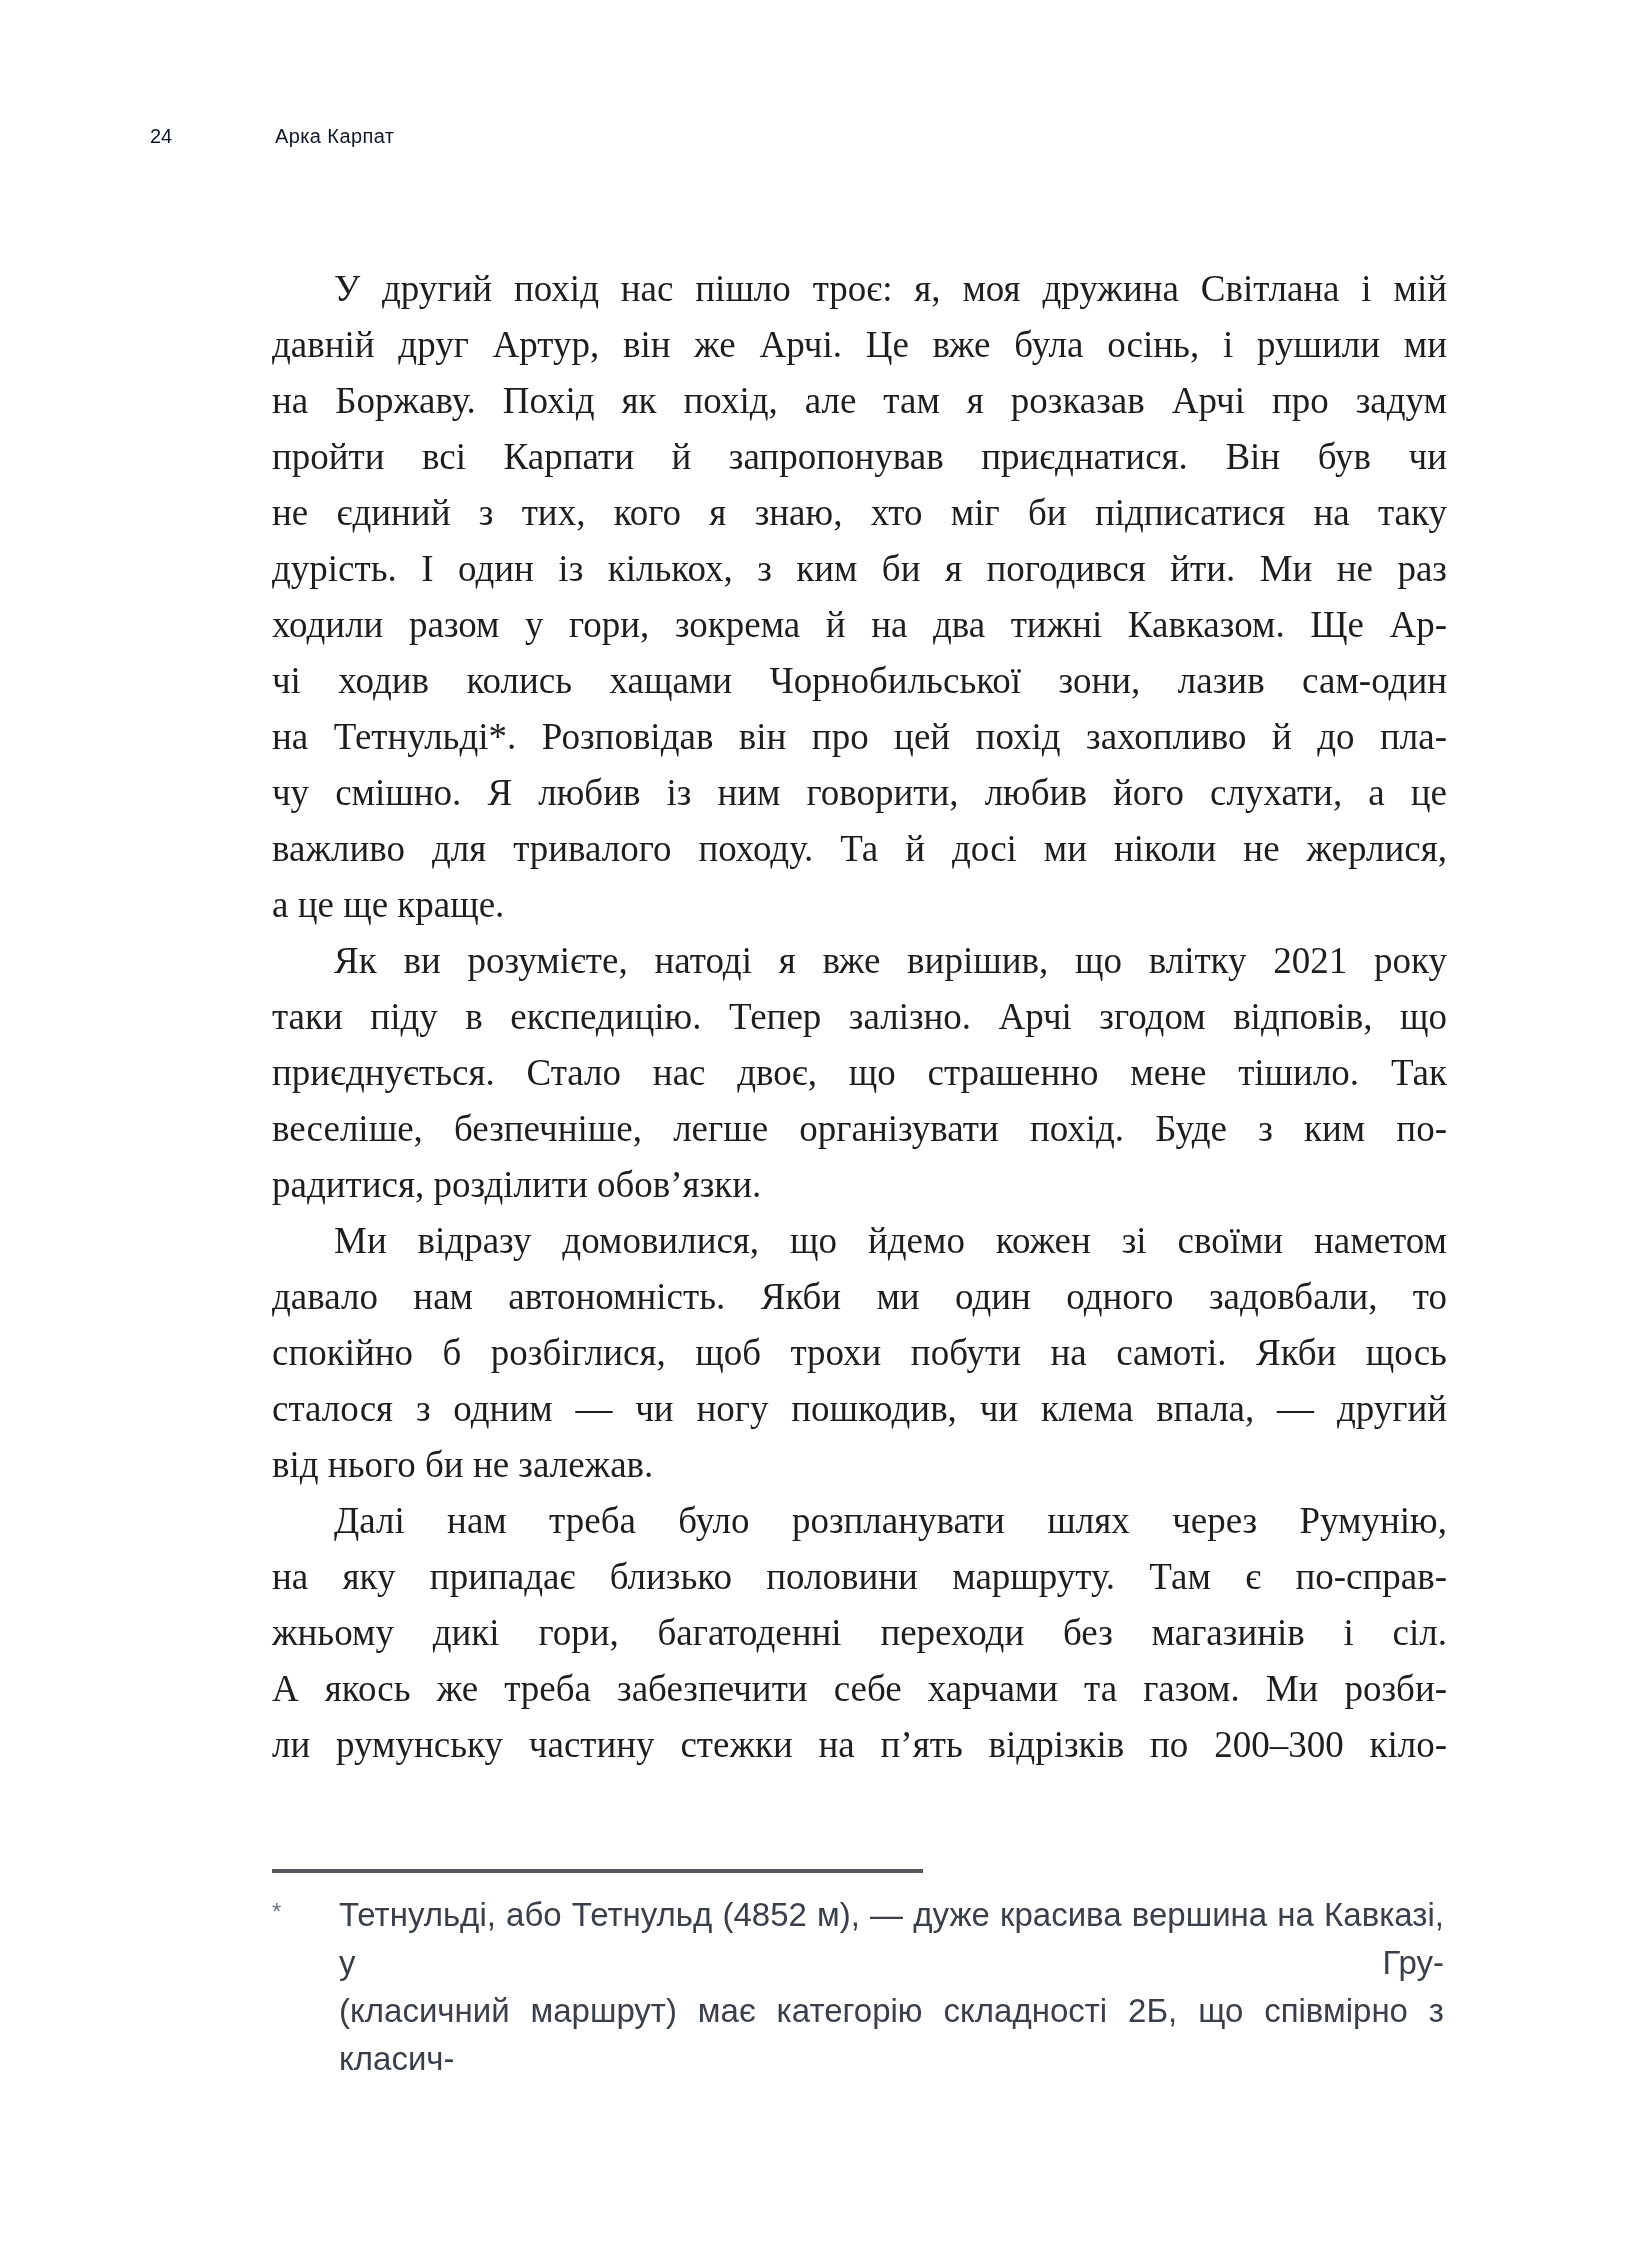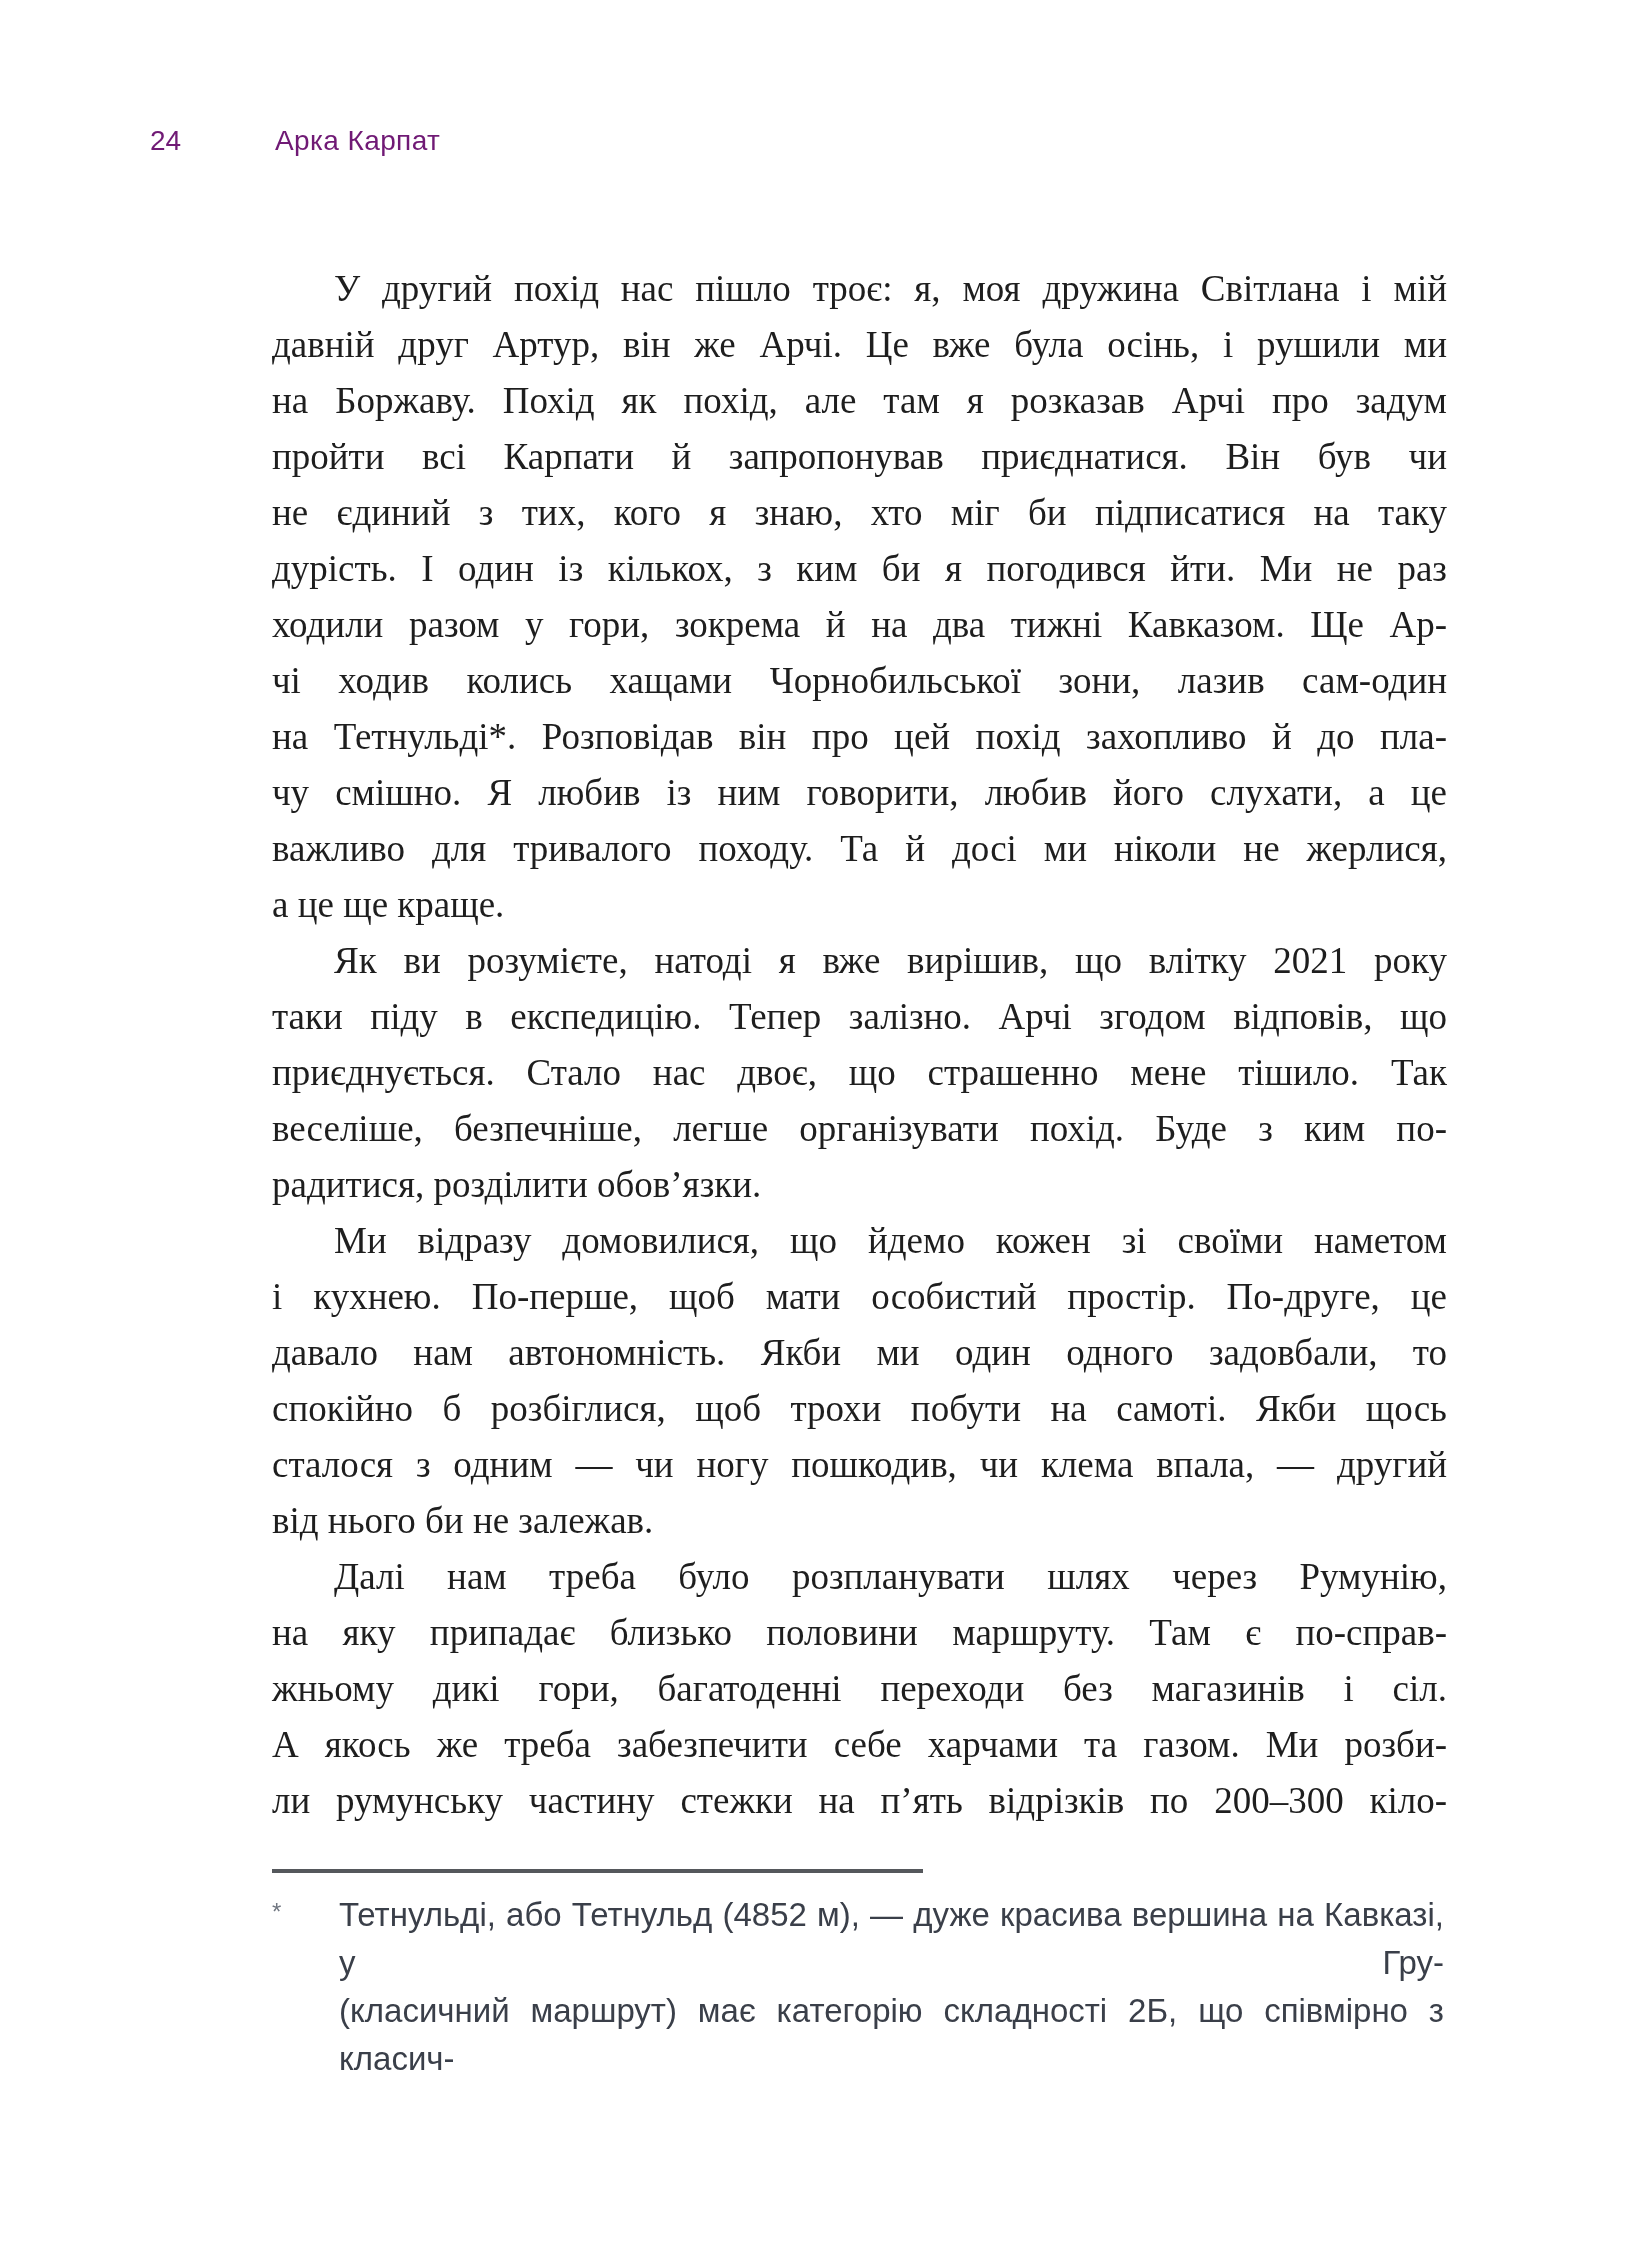--- a/index.html
+++ b/index.html
@@ -10,22 +10,22 @@
     background: #ffffff;
     overflow: hidden;
   }
   .running-header {
     position: absolute;
     top: 125px;
     left: 0;
     width: 1641px;
     height: 38px;
     font-family: "Liberation Sans", "DejaVu Sans", sans-serif;
-    font-size: 28px;
-    color: #701a75;
+    font-size: 20px;
+    color: #0f172a;
   }
   .page-number { position: absolute; left: 150px; top: 0; }
   .running-title { position: absolute; left: 275px; top: 0; letter-spacing: 0.4px; }
 
   .body-text {
     position: absolute;
     top: 215px;
     left: 272px;
     width: 1175px;
     margin-top: 46px;
@@ -100,21 +100,20 @@
       </div>
       <div class="para">
         <div class="line indent just">Як ви розумієте, натоді я вже вирішив, що влітку 2021 року</div>
         <div class="line just">таки піду в експедицію. Тепер залізно. Арчі згодом відповів, що</div>
         <div class="line just">приєднується. Стало нас двоє, що страшенно мене тішило. Так</div>
         <div class="line just">веселіше, безпечніше, легше організувати похід. Буде з ким по-</div>
         <div class="line">радитися, розділити обов’язки.</div>
       </div>
       <div class="para">
         <div class="line indent just">Ми відразу домовилися, що йдемо кожен зі своїми наметом</div>
-        <div class="line just">і кухнею. По-перше, щоб мати особистий простір. По-друге, це</div>
         <div class="line just">давало нам автономність. Якби ми один одного задовбали, то</div>
         <div class="line just">спокійно б розбіглися, щоб трохи побути на самоті. Якби щось</div>
         <div class="line just">сталося з одним — чи ногу пошкодив, чи клема впала, — другий</div>
         <div class="line">від нього би не залежав.</div>
       </div>
       <div class="para">
         <div class="line indent just">Далі нам треба було розпланувати шлях через Румунію,</div>
         <div class="line just">на яку припадає близько половини маршруту. Там є по-справ-</div>
         <div class="line just">жньому дикі гори, багатоденні переходи без магазинів і сіл.</div>
         <div class="line just">А якось же треба забезпечити себе харчами та газом. Ми розби-</div>

